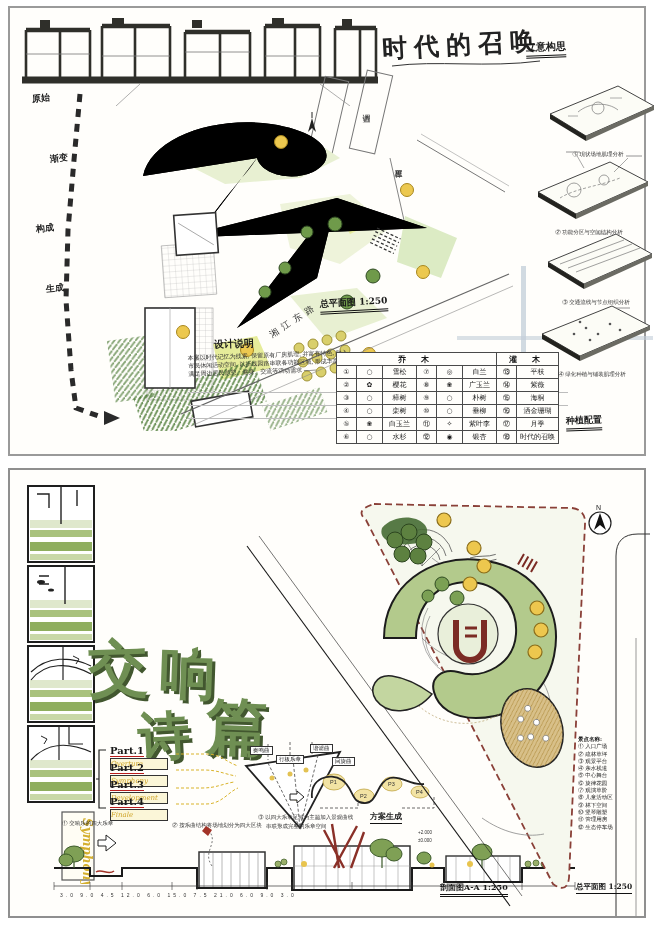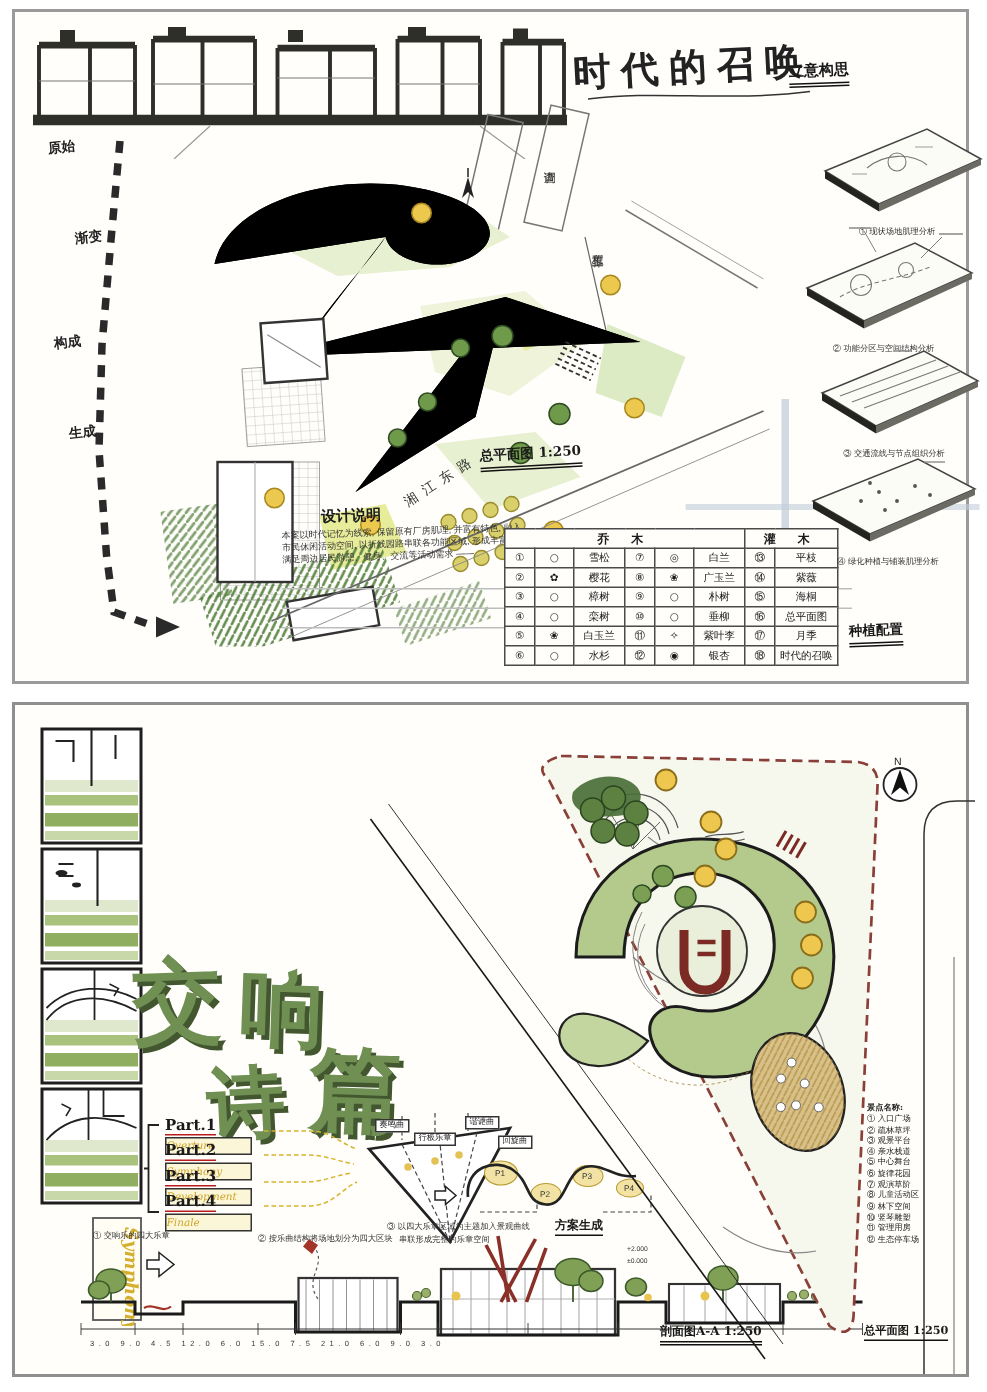--- a/index.html
+++ b/index.html
@@ -243,21 +243,21 @@
           <td>海桐</td>
         </tr>
     <tr>
           <td>④</td>
           <td>○</td>
           <td>栾树</td>
           <td>⑩</td>
           <td>○</td>
           <td>垂柳</td>
           <td>⑯</td>
-          <td>总平面图</td>
+          <td>洒金珊瑚</td>
         </tr>
     <tr>
           <td>⑤</td>
           <td>❀</td>
           <td>白玉兰</td>
           <td>⑪</td>
           <td>✧</td>
           <td>紫叶李</td>
           <td>⑰</td>
           <td>月季</td>

